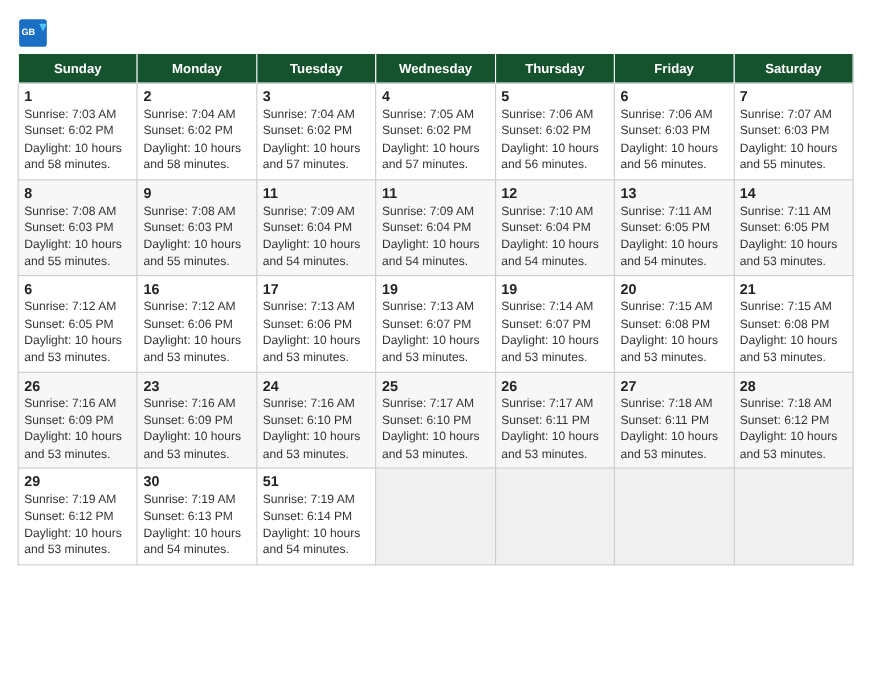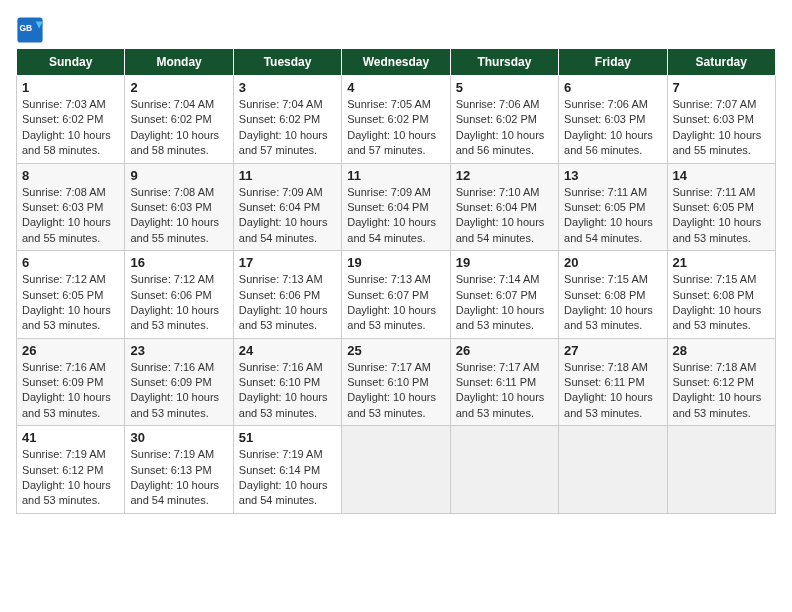--- a/index.html
+++ b/index.html
@@ -339,21 +339,21 @@
           <span class="day-number">28</span>
         <div class="day-info">
           Sunrise: 7:18 AM<br>
           Sunset: 6:12 PM<br>
           Daylight: 10 hours and 53 minutes.
         </div>
         </td>
       </tr>
       <tr>
         <td>
-          <span class="day-number">41</span>
+          <span class="day-number">29</span>
         <div class="day-info">
           Sunrise: 7:19 AM<br>
           Sunset: 6:12 PM<br>
           Daylight: 10 hours and 53 minutes.
         </div>
         </td>
         <td>
           <span class="day-number">30</span>
         <div class="day-info">
           Sunrise: 7:19 AM<br>

